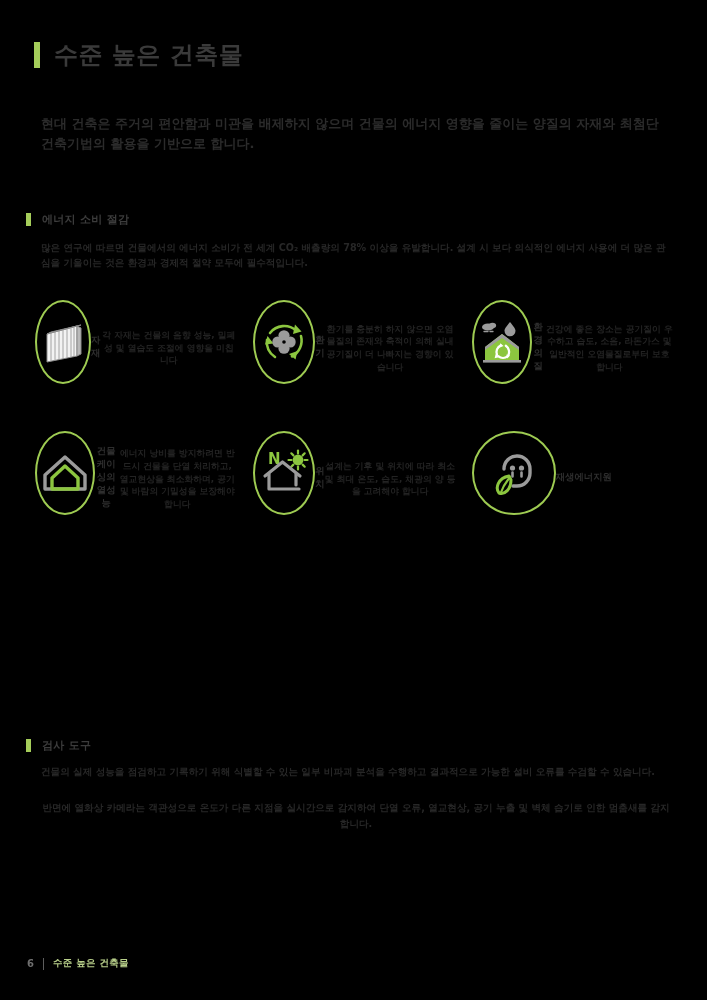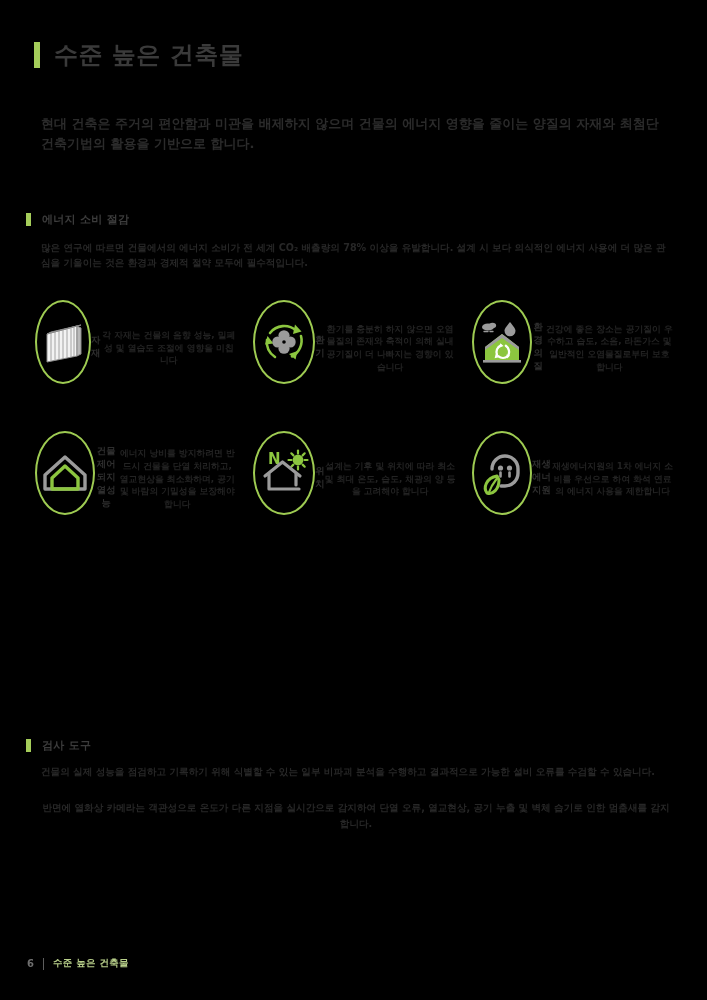--- a/index.html
+++ b/index.html
@@ -288,21 +288,21 @@
 
     <div class="icon-cell">
       <div class="icon-circle">
         <span>
           <svg width="56" height="56" viewBox="0 0 56 56">
             <path d="M8 30 L28 12 L48 30 L48 44 L8 44 Z" fill="none" stroke="#9b9b9b" stroke-width="3.4" stroke-linejoin="round"></path>
             <path d="M15 33 L28 21 L41 33 L41 44 L15 44 Z" fill="none" stroke="#8cc63f" stroke-width="3.4" stroke-linejoin="round"></path>
           </svg>
         </span>
       </div>
-      <div class="icon-title">건물 제어되지 열성능</div>
+      <div class="icon-title">건물 케이싱의 열성능</div>
       <div class="icon-desc">에너지 낭비를 방지하려면 반드시 건물을 단열 처리하고, 열교현상을 최소화하며, 공기 및 바람의 기밀성을 보장해야 합니다</div>
     </div>
 
     <div class="icon-cell">
       <div class="icon-circle">
         <span>
           <svg width="58" height="58" viewBox="0 0 58 58">
 
             <g>
               <circle cx="43" cy="16" r="5.4" fill="#8cc63f"></circle>
@@ -339,21 +339,20 @@
             <circle cx="26.5" cy="23" r="2.6" fill="#9b9b9b"></circle>
             <circle cx="35.5" cy="23" r="2.6" fill="#9b9b9b"></circle>
             <path d="M26.5 27.5 v4 M35.5 27.5 v4" stroke="#9b9b9b" stroke-width="2.6" stroke-linecap="round"></path>
 
             <path d="M23 31 C12 33 9 43 13 48 C19 50 25 44 25 35 Z" fill="none" stroke="#8cc63f" stroke-width="3" stroke-linejoin="round"></path>
             <path d="M22.5 34 C18.5 39 16 44 14.5 48.5" fill="none" stroke="#8cc63f" stroke-width="2.2" stroke-linecap="round"></path>
           </svg>
         </span>
       </div>
       <div class="icon-title">재생에너지원</div>
-      <div class="icon-desc">재생에너지원의 1차 에너지 소비를 우선으로 하여 화석 연료의 에너지 사용을 제한합니다</div>
     </div>
 
   </div>
 
   <div class="section-head" id="sec-tools">
     <div class="bar"></div>
     <div class="label">검사 도구</div>
   </div>
 
   <div class="tools-wrap">

